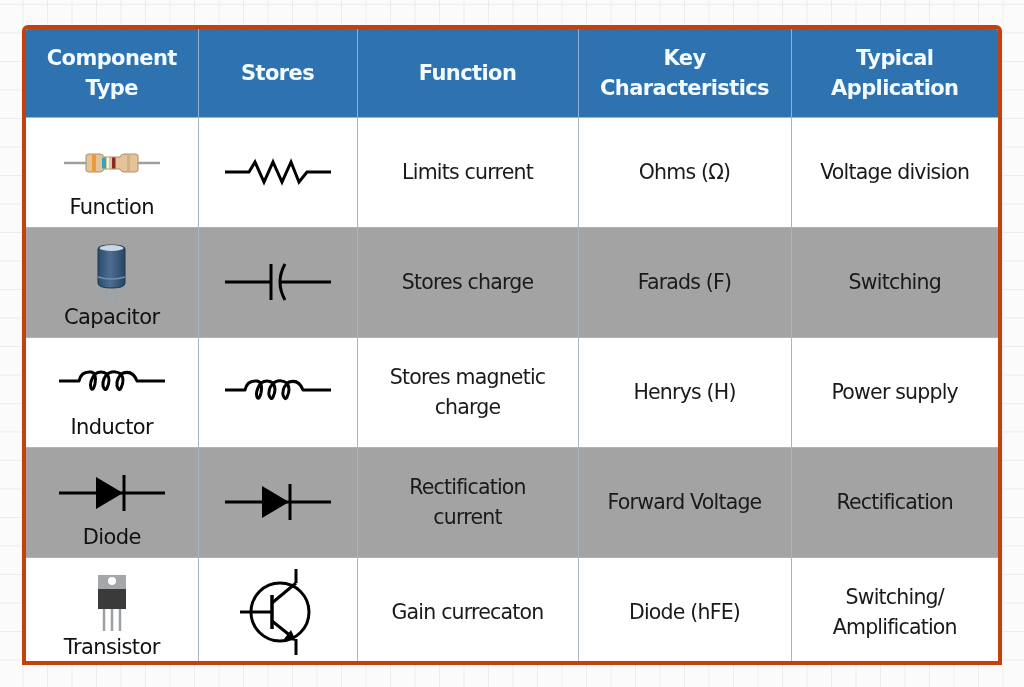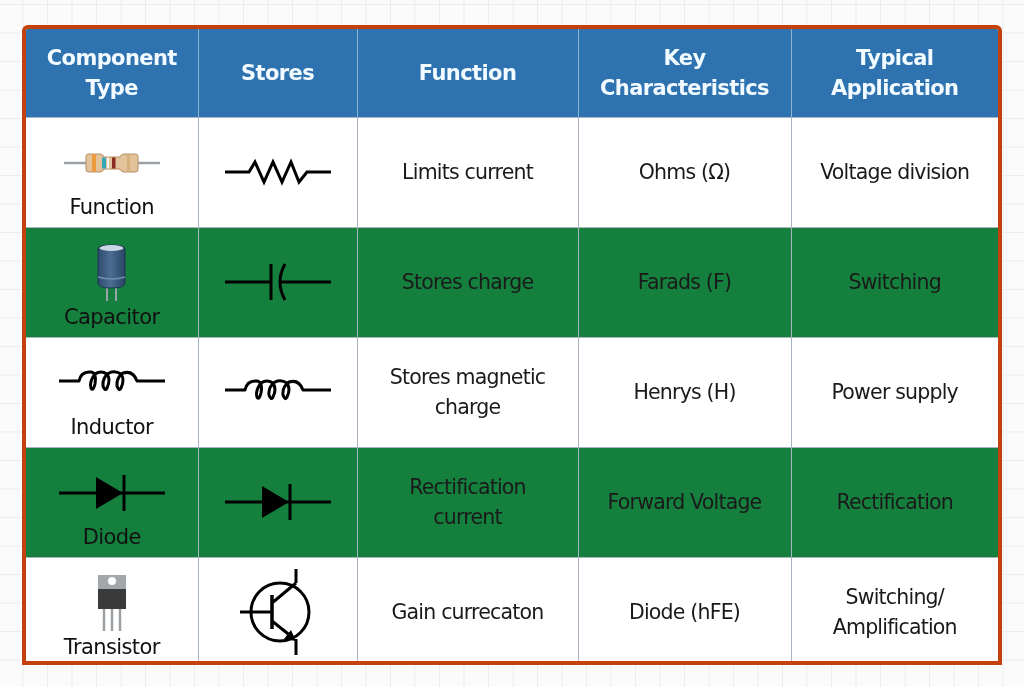--- a/index.html
+++ b/index.html
@@ -46,21 +46,21 @@
     font-size: 21px;
     line-height: 30px;
     letter-spacing: -0.6px;
     text-align: center;
     vertical-align: middle;
     border-left: 1px solid #8fb3d3;
     padding: 0 4px;
   }
   th:first-child { border-left: none; }
   tbody tr { height: 110px; }
-  tbody tr.alt td { background: #15803d; }
+  tbody tr.alt td { background: #a3a3a3; }
   td {
     border: 1px solid #a8b4bf;
     text-align: center;
     vertical-align: middle;
     color: #1a1a1a;
     font-family: "DejaVu Sans", sans-serif;
     font-size: 20.5px;
     line-height: 30px;
     letter-spacing: -0.8px;
     padding: 0 0;

